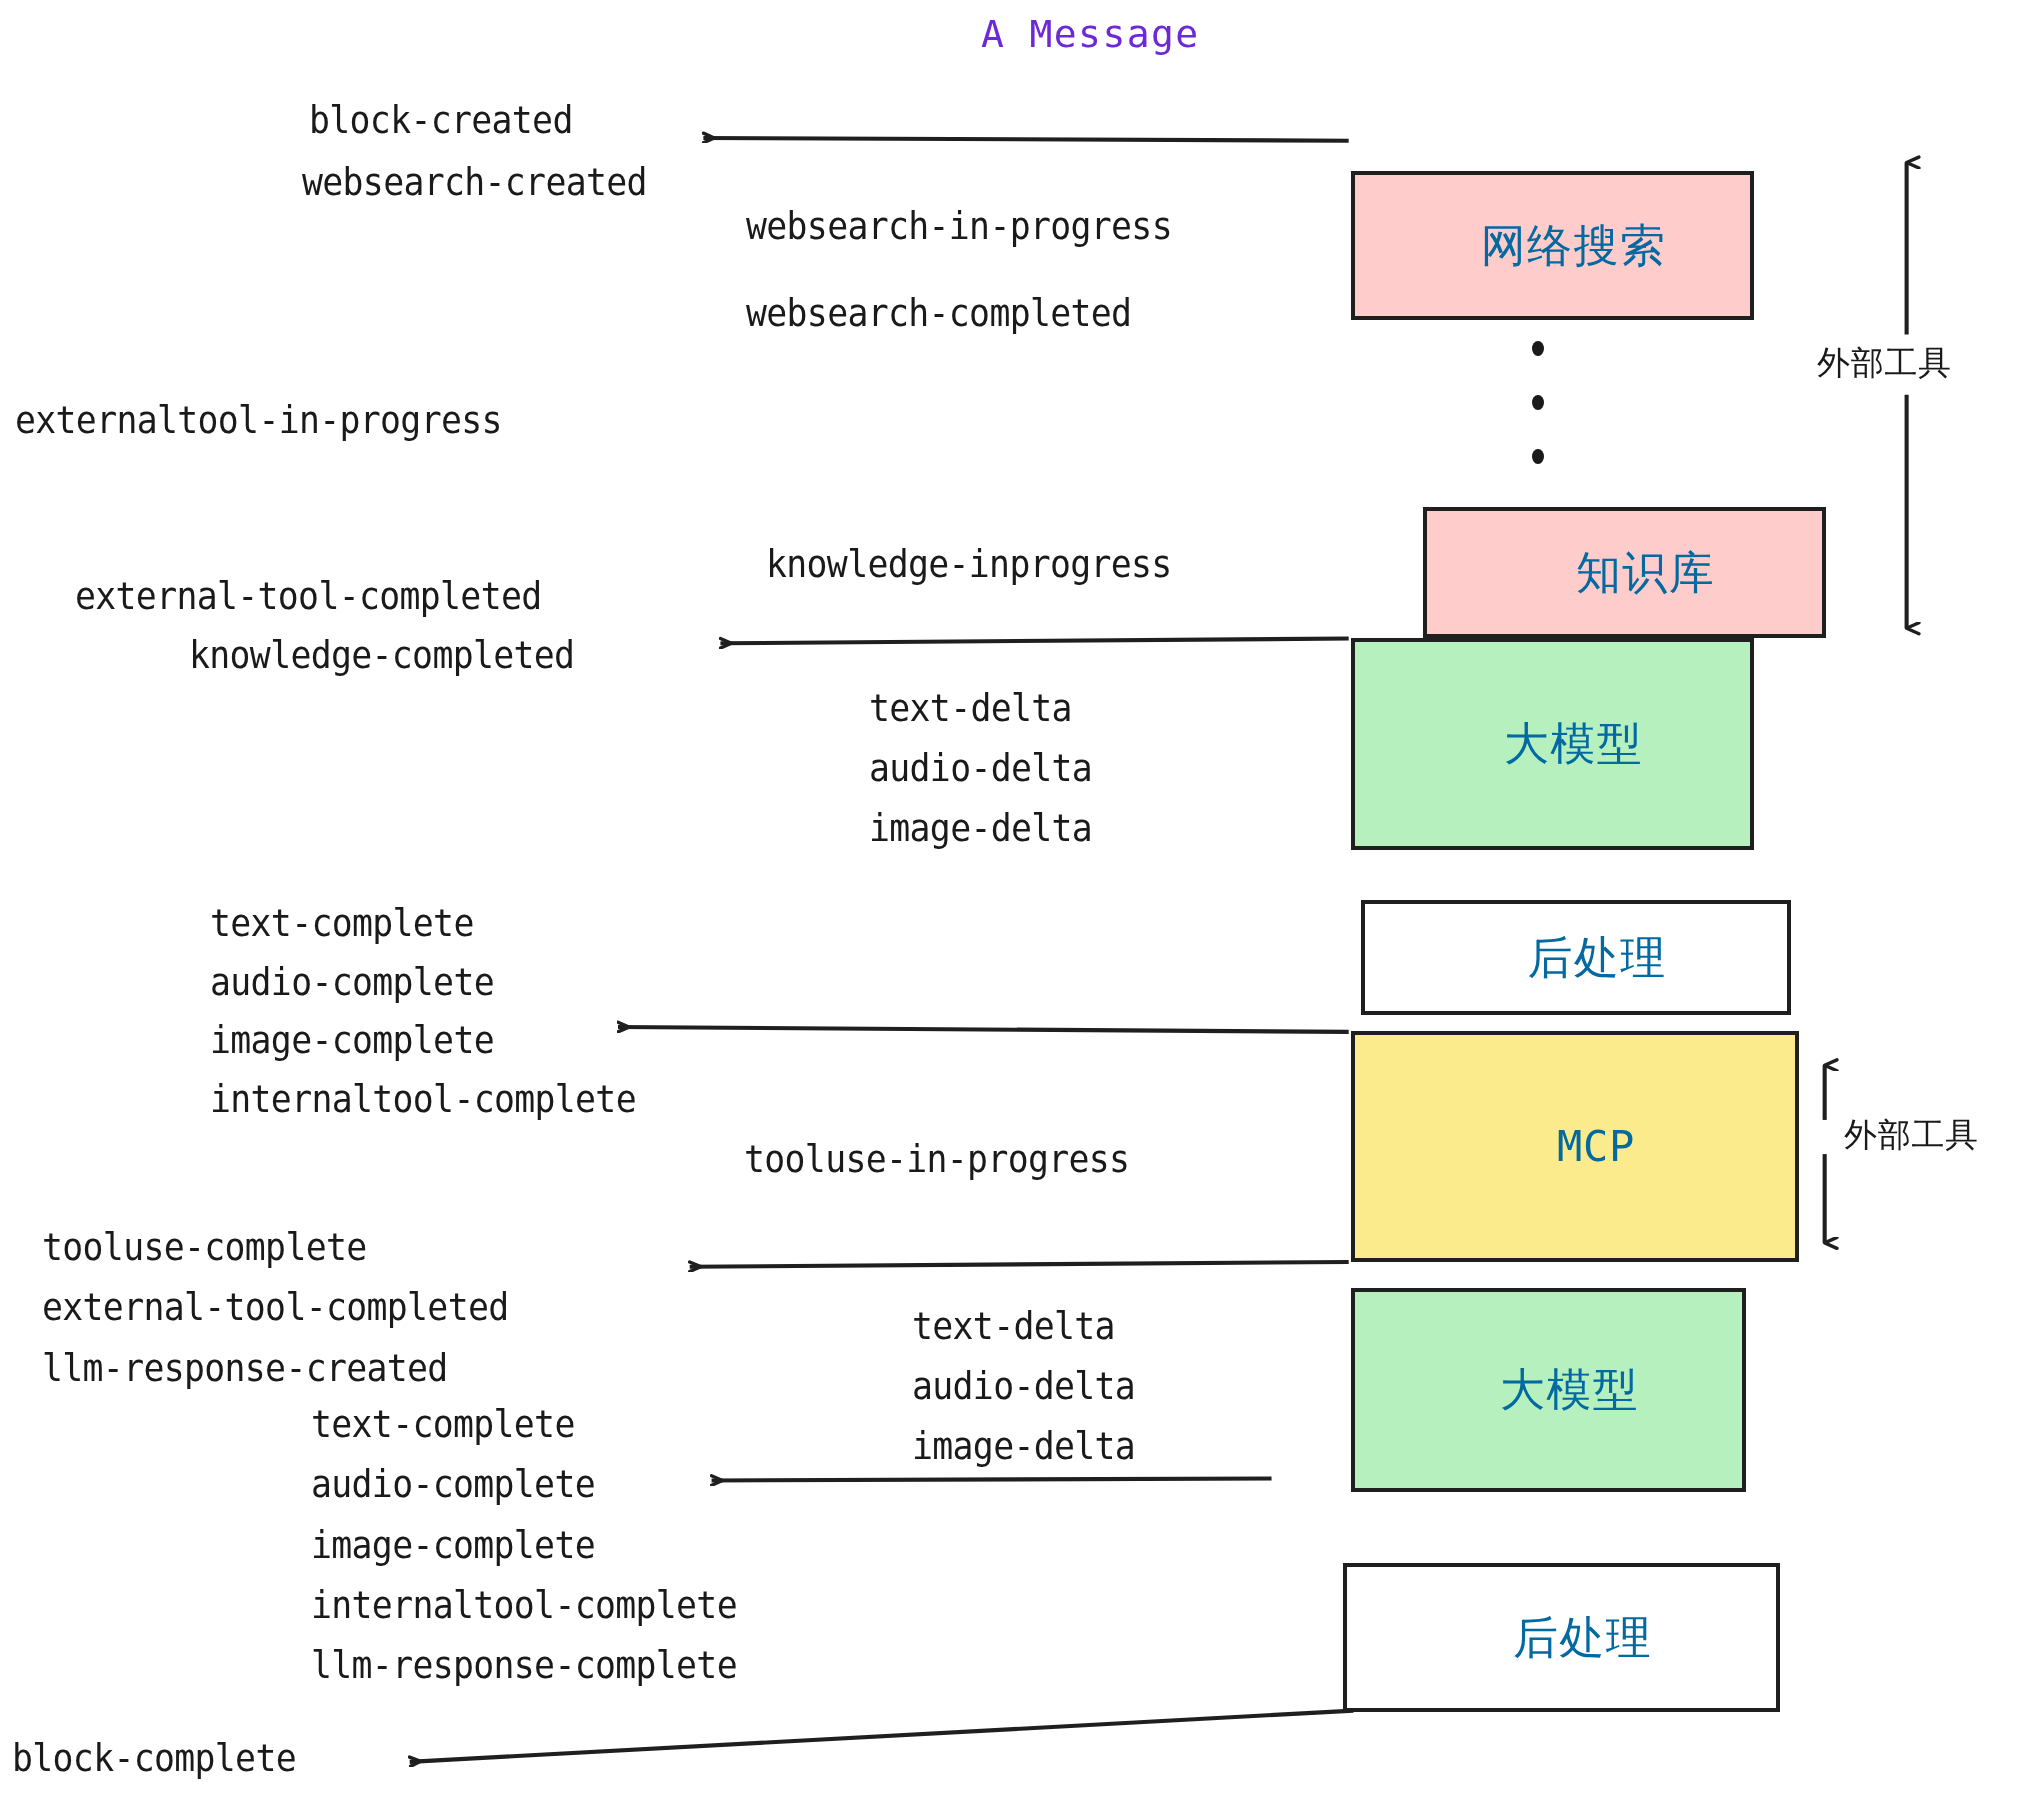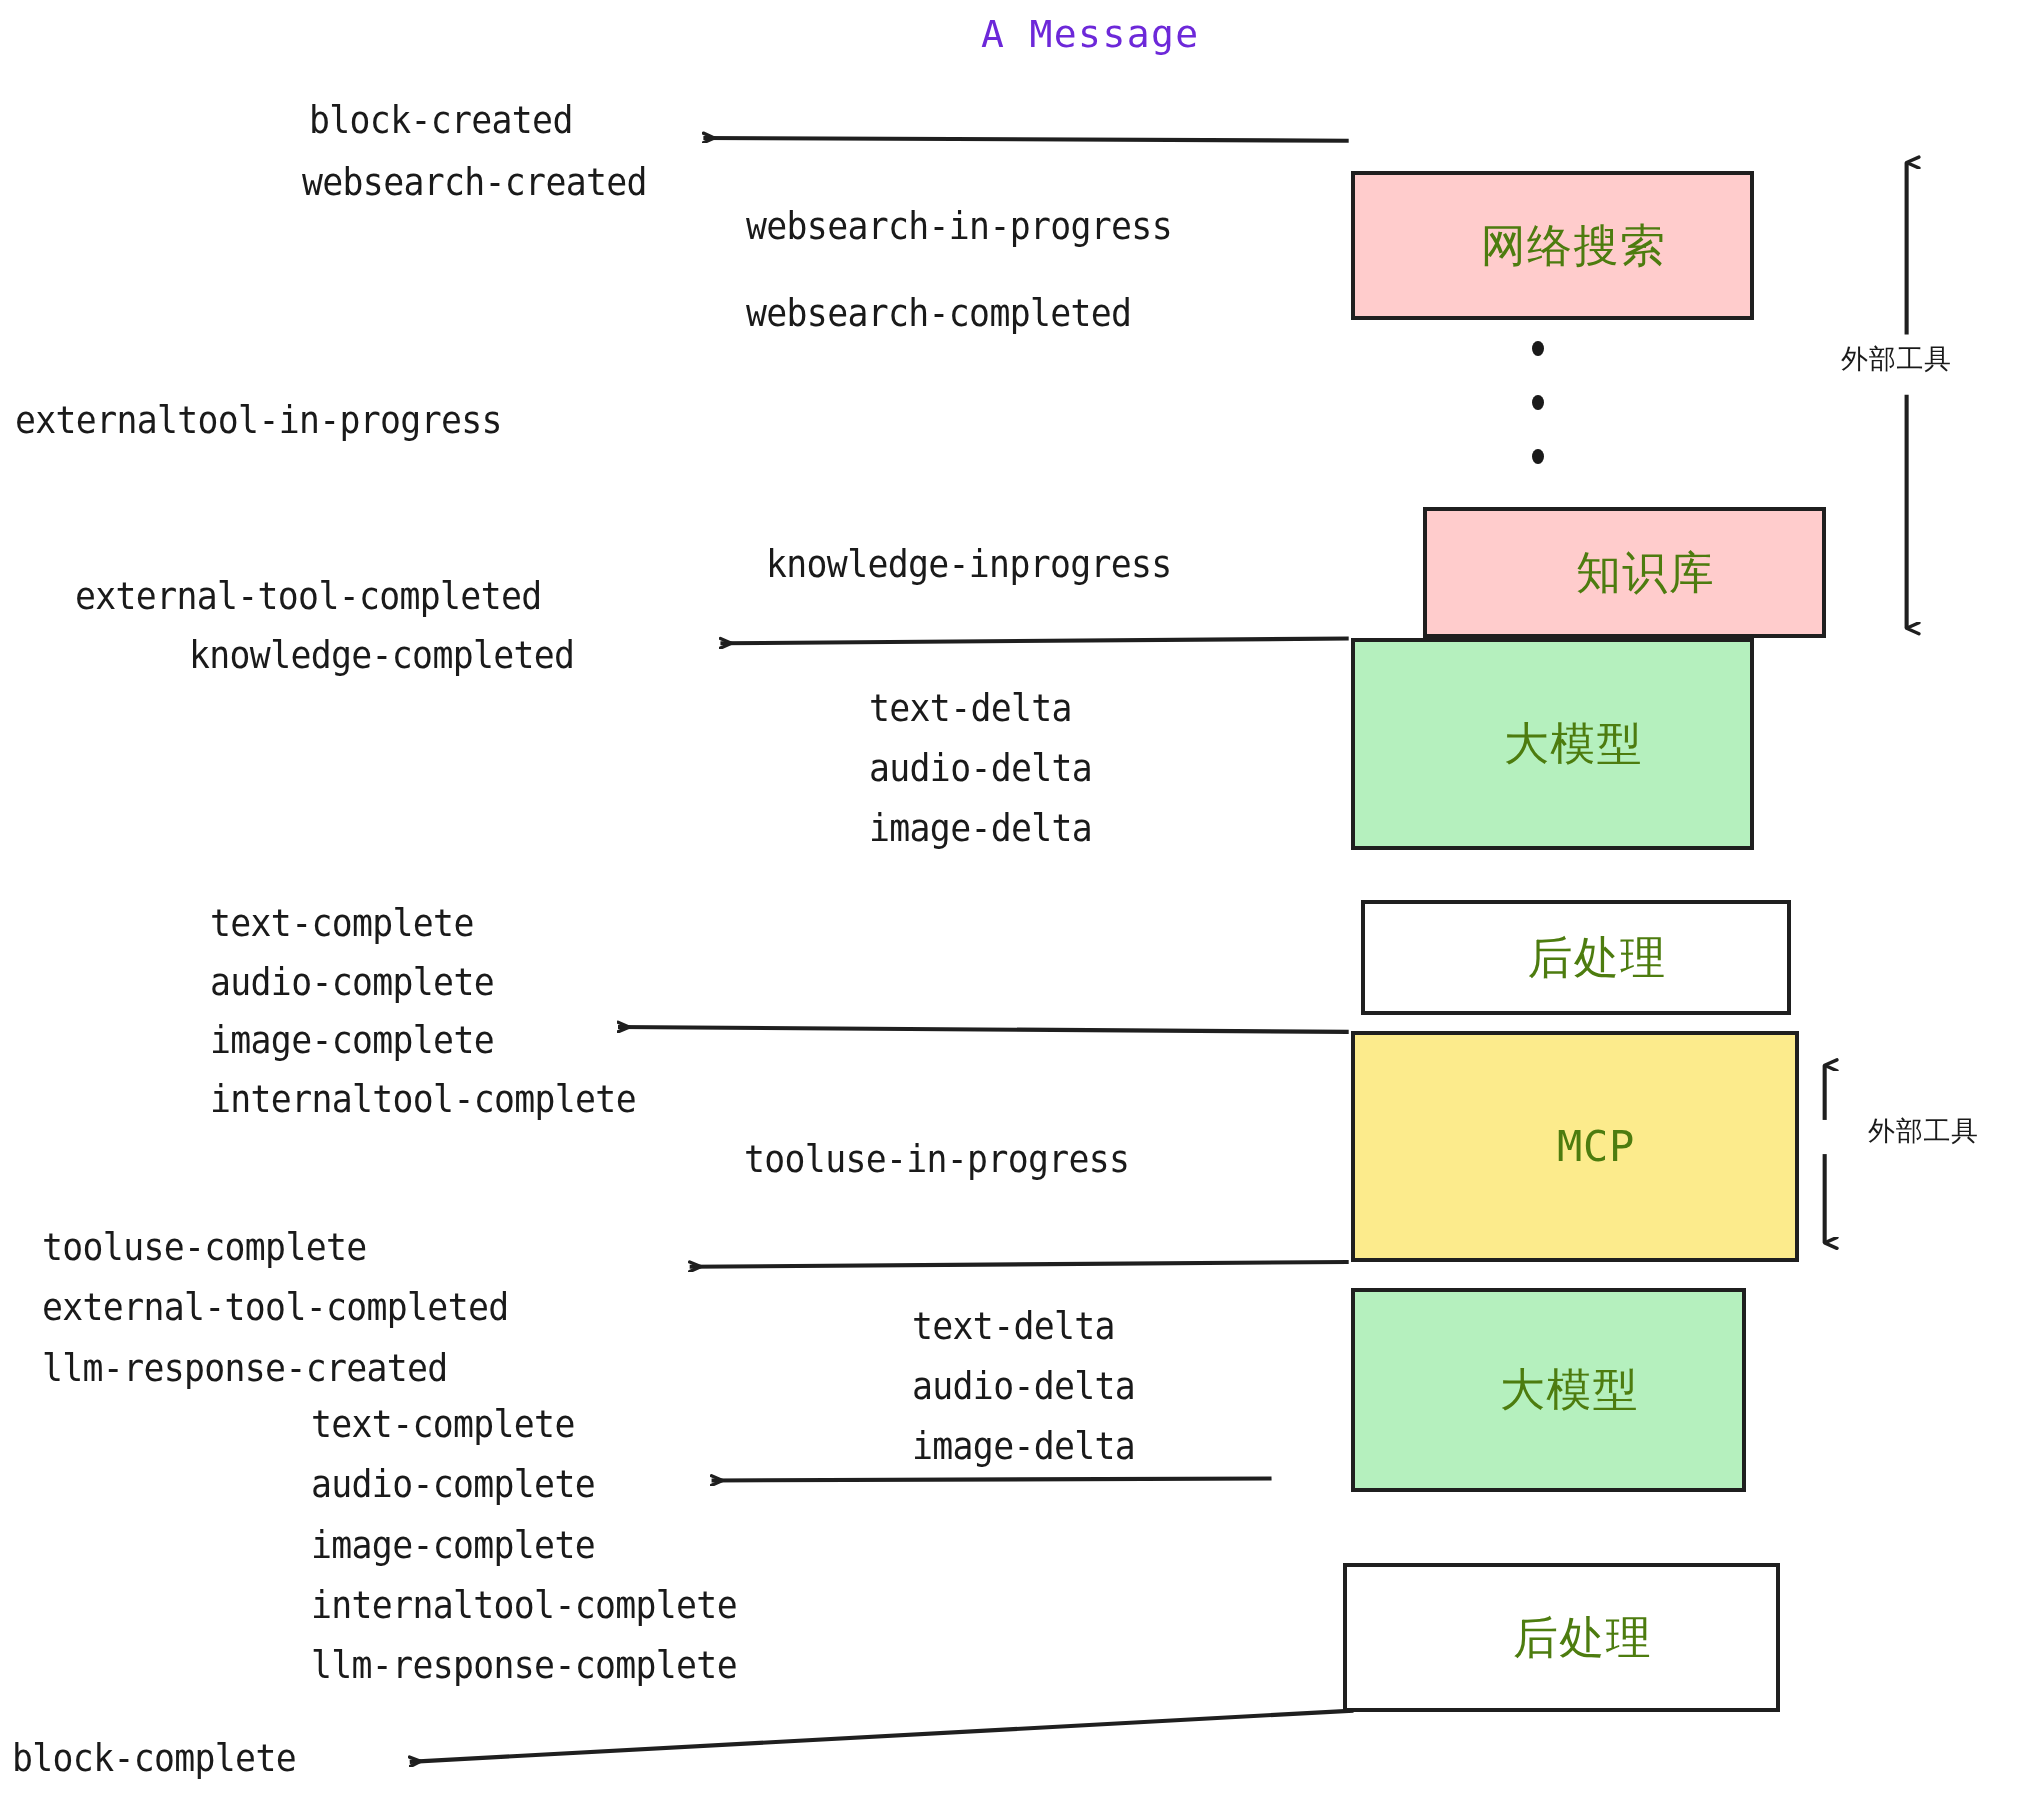--- a/index.html
+++ b/index.html
@@ -39,38 +39,37 @@
   
   .node {
     position: absolute;
     box-sizing: border-box;
     border: 4.1px solid #1f1f1f;
     display: flex;
     align-items: center;
     justify-content: center;
     font-family: "DejaVu Sans", "Liberation Sans", sans-serif;
     font-size: 45px;
-    color: #4d7c0f;
+    color: #0369a1;
     letter-spacing: 1.4px;
     padding-left: 42px;
   }
   .node.latin {
     font-family: "DejaVu Sans Mono", "Liberation Mono", monospace;
     font-size: 42px;
     letter-spacing: 0.7px;
   }
   
   .side-label {
     position: absolute;
     font-family: "DejaVu Sans", "Liberation Sans", sans-serif;
-    font-size: 27px;
+    font-size: 33px;
     color: #1a1a1a;
     white-space: nowrap;
     letter-spacing: 0.7px;
-    margin-left: 24px;
   }
   
   .vdots {
     position: absolute;
     display: flex;
     flex-direction: column;
     align-items: center;
     justify-content: space-between;
   }
   .vdots i {

